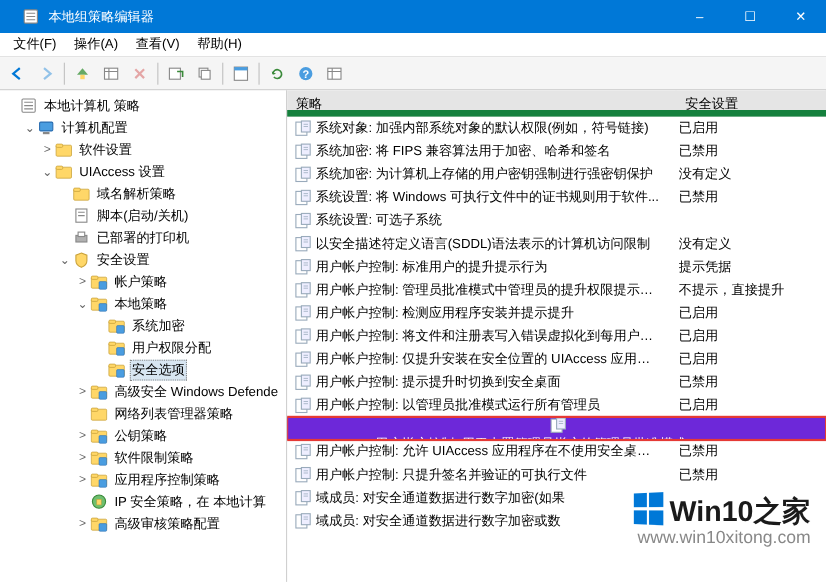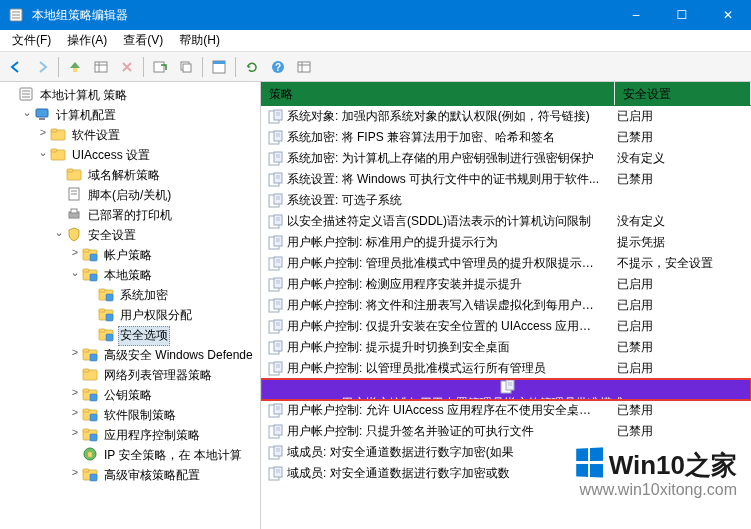--- a/index.html
+++ b/index.html
@@ -1,46 +1,46 @@
 <!DOCTYPE html>
 <html><head>
 <meta charset="utf-8">
 <style>
 * { box-sizing: border-box; margin: 0; padding: 0; }
 body { font-family: "Microsoft YaHei", "Segoe UI", sans-serif; font-size: 12px; width: 751px; height: 529px; overflow: hidden; background: #fff; position: relative; }
 
-.titlebar { height: 30px; background: #0078d7; color: #fff; display: flex; align-items: center; padding-left: 8px; }
+.titlebar { height: 30px; background: #0078d7; color: #fff; display: flex; align-items: center; padding-left: 20px; }
 .titlebar .app-icon { width: 16px; height: 16px; margin-right: 8px; display: inline-flex; align-items: center; justify-content: center; }
 .titlebar .title { flex: 1; font-size: 12px; }
 .titlebar .win-btns { display: flex; }
 .titlebar .win-btn { width: 46px; height: 30px; display: flex; align-items: center; justify-content: center; color: #fff; }
 
 .menubar { height: 22px; background: #fff; display: flex; align-items: center; padding: 0 4px; border-bottom: 1px solid #e0e0e0; }
 .menubar .menu-item { padding: 2px 8px; }
 
 .toolbar { height: 30px; background: #f5f5f5; border-bottom: 1px solid #d0d0d0; display: flex; align-items: center; padding: 0 4px; gap: 2px; }
 .toolbar .tool-btn { width: 24px; height: 24px; display: flex; align-items: center; justify-content: center; border: 1px solid transparent; }
 .toolbar .sep { width: 1px; height: 20px; background: #c0c0c0; margin: 0 2px; }
 .toolbar .disabled { opacity: 0.4; }
 
 .content { display: flex; height: 447px; }
 
 .tree-panel { width: 261px; border-right: 1px solid #d0d0d0; overflow: auto; padding: 4px 0; position: relative; }
 .tree-panel::-webkit-scrollbar { width: 17px; }
 .tree-panel::-webkit-scrollbar-track { background: #f0f0f0; }
 .tree-panel::-webkit-scrollbar-thumb { background: #c0c0c0; }
 
-.tree-node { display: flex; height: 20px; white-space: nowrap; cursor: default; }
+.tree-node { display: flex; align-items: center; height: 20px; white-space: nowrap; cursor: default; }
 .tree-node .expander { width: 14px; text-align: center; font-size: 11px; color: #666; user-select: none; }
 .tree-node .node-icon { width: 16px; height: 16px; margin-right: 4px; flex-shrink: 0; display: inline-flex; align-items: center; justify-content: center; }
 .tree-node .label { padding: 1px 2px; }
 .tree-node.selected .label { background: #d8e6f2; border: 1px dotted #888; padding: 0 1px; }
 
 .list-panel { flex: 1; overflow: hidden; display: flex; flex-direction: column; position: relative; }
-.list-header { height: 24px; background: #15803d; border-bottom: 1px solid #15803d; display: flex; }
+.list-header { height: 24px; background: #e5e5e5; border-bottom: 6px solid #15803d; display: flex; }
 .list-header .col { padding: 4px 8px; border-right: 1px solid #e5e5e5; font-size: 12px; }
 .list-header .col-name { width: 354px; }
 .list-header .col-set { flex: 1; }
 .list-body { flex: 1; overflow-y: auto; overflow-x: hidden; }
 .list-body::-webkit-scrollbar { width: 17px; }
 .list-body::-webkit-scrollbar-track { background: #f0f0f0; }
 .list-body::-webkit-scrollbar-thumb { background: #c0c0c0; }
 .list-body::-webkit-scrollbar-button { height: 17px; background: #f0f0f0; border: 1px solid #d0d0d0; }
 
 .list-row { height: 21px; display: flex; align-items: center; }
@@ -480,21 +480,21 @@
           <span class="row-name">用户帐户控制: 标准用户的提升提示行为</span>
           <span class="row-set">提示凭据</span>
         </div>
         <div class="list-row">
           <span class="row-icon">
             <svg width="16" height="16">
               <use href="#i-policy"></use>
             </svg>
           </span>
           <span class="row-name">用户帐户控制: 管理员批准模式中管理员的提升权限提示的...</span>
-          <span class="row-set">不提示，安全设置</span>
+          <span class="row-set">不提示，直接提升</span>
         </div>
         <div class="list-row">
           <span class="row-icon">
             <svg width="16" height="16">
               <use href="#i-policy"></use>
             </svg>
           </span>
           <span class="row-name">用户帐户控制: 检测应用程序安装并提示提升</span>
           <span class="row-set">已启用</span>
         </div>

